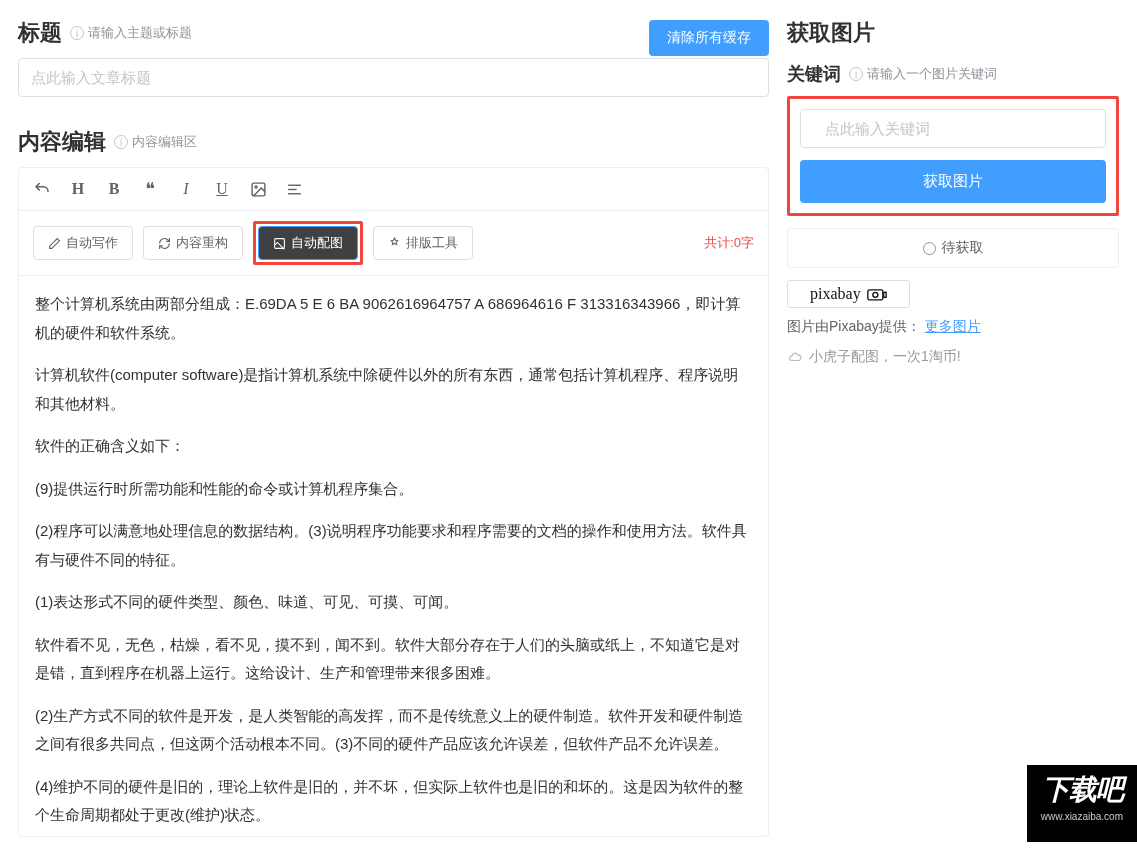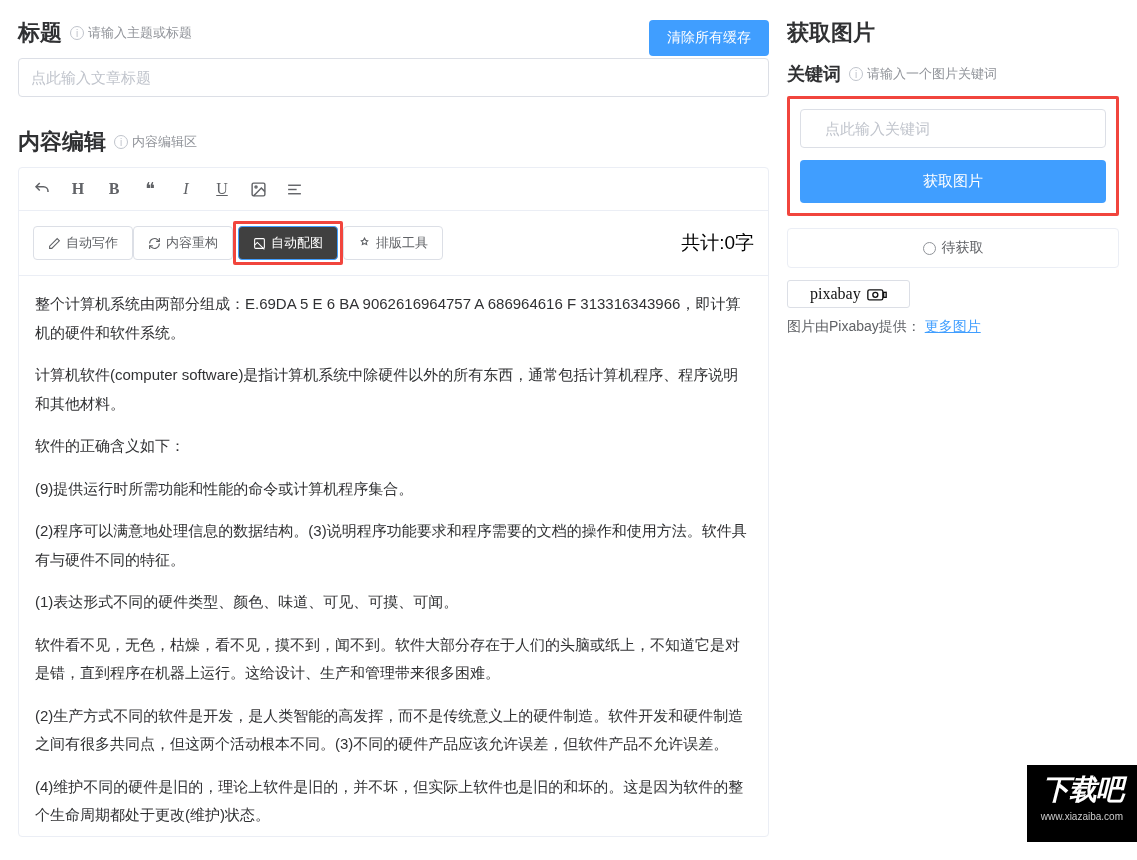--- a/index.html
+++ b/index.html
@@ -25,25 +25,25 @@
 
 .title-row { display: flex; align-items: center; justify-content: space-between; }
 .btn-primary { background: #409eff; color: #fff; border: none; border-radius: 4px; padding: 9px 18px; font-size: 14px; cursor: pointer; }
 .input-text { width: 100%; border: 1px solid #dcdfe6; border-radius: 4px; padding: 10px 12px; font-size: 15px; color: #606266; margin-bottom: 30px; }
 .input-text::placeholder { color: #c0c4cc; }
 
 
 .editor-card { border: 1px solid #ebeef5; border-radius: 4px; }
 .toolbar-row1 { padding: 10px 14px; border-bottom: 1px solid #ebeef5; display: flex; gap: 18px; align-items: center; }
 .toolbar-row1 .tbbtn { color: #606266; cursor: pointer; font-size: 16px; display: inline-flex; align-items: center; justify-content: center; min-width: 18px; }
-.toolbar-row2 { padding: 10px 14px; border-bottom: 1px solid #ebeef5; display: flex; align-items: center; }
+.toolbar-row2 { padding: 10px 14px; border-bottom: 1px solid #ebeef5; display: flex; align-items: center; gap: 10px; }
 .btn-sm { border: 1px solid #dcdfe6; background: #fff; color: #606266; border-radius: 4px; padding: 7px 14px; font-size: 13px; cursor: pointer; display: inline-flex; align-items: center; gap: 5px; }
 .btn-sm.active { background: #404040; color: #fff; border-color: #409eff; }
 .highlight-box { border: 3px solid #f1453d; padding: 2px; border-radius: 2px; }
-.word-count { margin-left: auto; color: #000000; font-size: 19px; }
+.word-count { margin-left: auto; color: #ef4444; font-size: 13px; }
 .editor-content { padding: 14px 16px; font-size: 15px; line-height: 1.9; color: #303133; height: 560px; overflow: auto; }
 .editor-content p { margin-bottom: 14px; }
 
 
 .side-sec { margin-bottom: 14px; }
 .kw-box { border: 3px solid #f1453d; padding: 10px; border-radius: 2px; margin-bottom: 12px; }
 .kw-input { width: 100%; border: 1px solid #dcdfe6; border-radius: 4px; padding: 10px 24px; font-size: 15px; margin-bottom: 12px; }
 .kw-input::placeholder { color: #c0c4cc; }
 .btn-block { width: 100%; background: #409eff; color: #fff; border: none; border-radius: 4px; padding: 12px 0; font-size: 15px; cursor: pointer; }
 .pending-card { border: 1px solid #ebeef5; border-radius: 4px; padding: 10px 0; text-align: center; color: #606266; font-size: 14px; display: flex; align-items: center; justify-content: center; gap: 6px; margin-bottom: 12px; }
@@ -203,19 +203,25 @@
           <circle cx="10" cy="9" r="3"></circle>
           <rect x="20" y="6" width="3" height="6"></rect>
         </svg>
     </div>
 
     <div class="credit-line">
       <span>图片由Pixabay提供：</span>
       <a href="#">更多图片</a>
     </div>
 
+    <div class="footer-note">
+      <svg width="16" height="14" viewBox="0 0 24 24" fill="none" stroke="#bbb" stroke-width="2">
+          <path d="M18 18H7a4 4 0 0 1 0-8 5 5 0 0 1 9.6-1.5A3.5 3.5 0 0 1 18 18z"></path>
+        </svg>
+      <span>小虎子配图，一次1淘币!</span>
+    </div>
   </div>
 </div>
 
 <div class="corner-logo">
   <span>下载吧</span>
   <span class="corner-url">www.xiazaiba.com</span>
 </div>
 
 </body></html>

